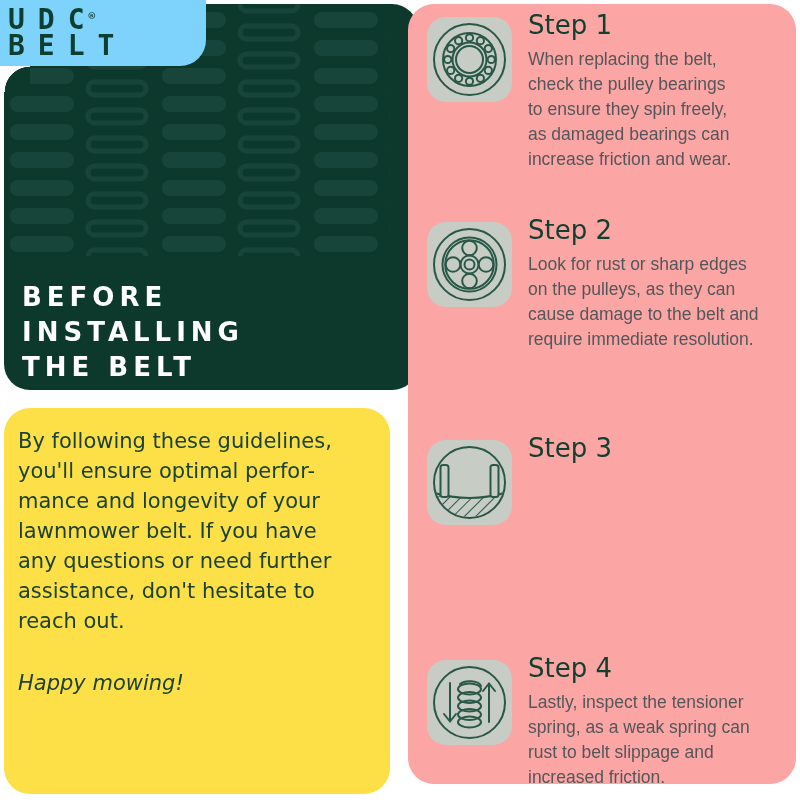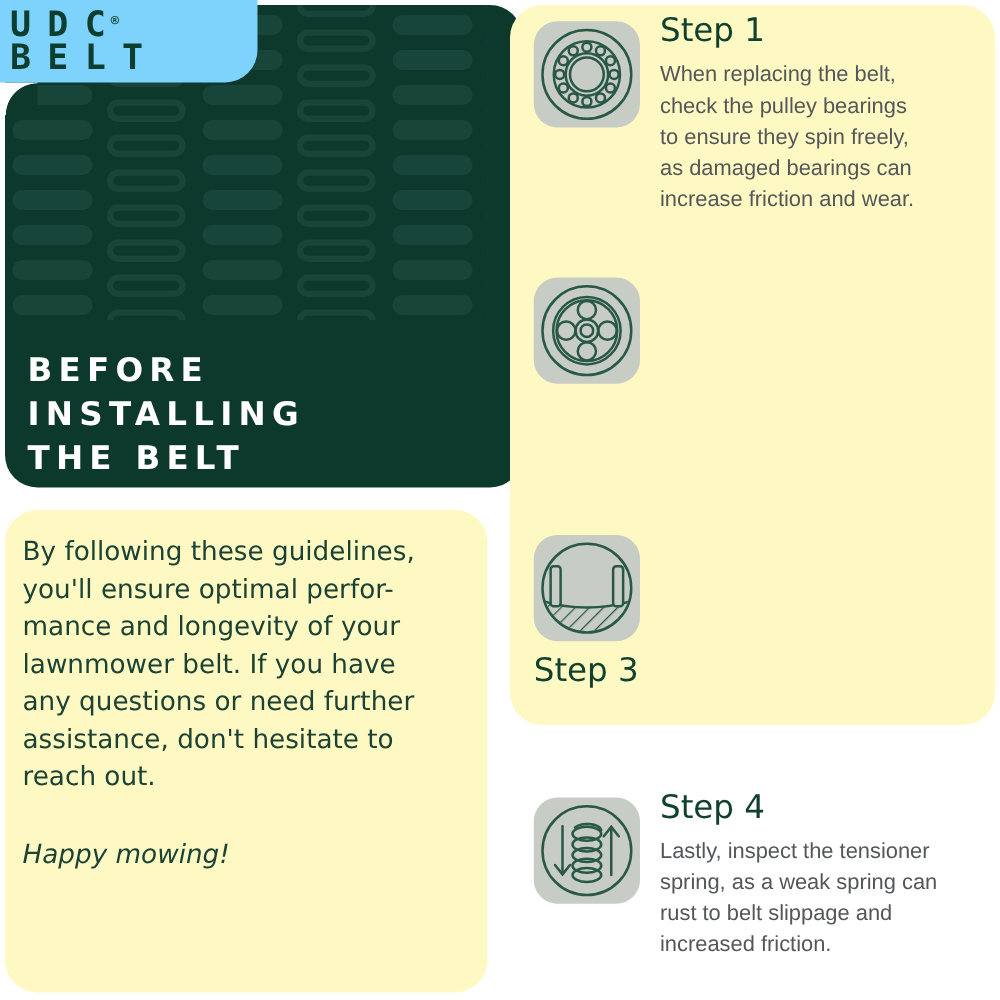--- a/index.html
+++ b/index.html
@@ -23,36 +23,36 @@
           background:radial-gradient(circle 26px at 26px 26px, #0C392C 25px, #ffffff 25.6px); }
 
   .logo { position:absolute; left:8px; top:3px; color:#0D3E2F;
           font-family:"DejaVu Sans Mono", monospace; font-weight:bold; }
   .logo-line1 { font-size:28px; line-height:27px; letter-spacing:13px; }
   .logo-line1 sup { font-size:11px; letter-spacing:0; vertical-align:9px; margin-left:-9px; }
   .logo-line2 { font-size:28px; line-height:26px; letter-spacing:13px; }
 
   
   .intro { position:absolute; left:4px; top:408px; width:386px; height:386px;
-          background:#fef9c3; border-radius:26px; padding:18px 14px 0 14px; }
+          background:#fde047; border-radius:26px; padding:18px 14px 0 14px; }
   .intro-paragraph { color:#1B4234; font-size:21px; line-height:30px; white-space:pre-line; }
   .intro-closing { color:#1B4234; font-size:21px; line-height:30px; margin-top:32px;font-style:italic; }
 
   
-  .steps-panel { position:absolute; left:408px; top:4px; width:388px; height:576px;
-          background:#fef9c3; border-radius:26px; }
+  .steps-panel { position:absolute; left:408px; top:4px; width:388px; height:780px;
+          background:#fca5a5; border-radius:26px; }
   .step { position:absolute; left:19px; display:flex; gap:16px; width:358px; }
   .step-tile { flex:0 0 85px; width:85px; height:85px; background:#C7CCC5; border-radius:19px;
           display:flex; align-items:center; justify-content:center; }
   .step-text-col { flex:1; margin-top:-7px; }
   .step-title { color:#12402F; font-size:26px; line-height:30px; font-weight:normal;
           font-family:"DejaVu Sans", sans-serif; margin-bottom:7px; }
   .step-body { color:#54575A; font-family:"Liberation Sans", sans-serif;
           font-size:17.5px; line-height:25px; white-space:pre-line; }
-  .step-1 { top:13px; } .step-2 { top:218px; } .step-3 { top:424px;flex-direction:column; } .step-4 { top:634px;justify-content:center; }
+  .step-1 { top:13px; } .step-2 { top:218px; } .step-3 { top:436px; } .step-4 { top:656px;justify-content:center; }
 </style>
 </head>
 <body>
 
 <div class="page">
 
   <section class="hero">
     <svg class="hero-pattern" width="386" height="252" xmlns="http://www.w3.org/2000/svg">
       <defs>
         <pattern id="pills" width="152" height="56" patternUnits="userSpaceOnUse">
@@ -133,20 +133,27 @@
             <circle cx="42.5" cy="42.5" r="24.3"></circle>
             <circle cx="42.5" cy="42.5" r="9"></circle>
             <circle cx="42.5" cy="42.5" r="5"></circle>
             <circle cx="42.5" cy="26" r="7.3"></circle>
             <circle cx="59" cy="42.5" r="7.3"></circle>
             <circle cx="42.5" cy="59" r="7.3"></circle>
             <circle cx="26" cy="42.5" r="7.3"></circle>
           </g>
         </svg>
       </div>
+      <div class="step-text-col">
+        <h2 class="step-title">Step 2</h2>
+        <p class="step-body">Look for rust or sharp edges
+on the pulleys, as they can
+cause damage to the belt and
+require immediate resolution.</p>
+      </div>
     </div>
 
     <div class="step step-3">
       <div class="step-tile">
         <svg width="85" height="85" viewBox="0 0 85 85">
           <defs>
             <pattern id="hatch" width="8" height="8" patternUnits="userSpaceOnUse" patternTransform="rotate(45)">
               <line x1="0" y1="0" x2="0" y2="8" stroke="#2A5848" stroke-width="2"></line>
             </pattern>
             <clipPath id="grooveClip">

